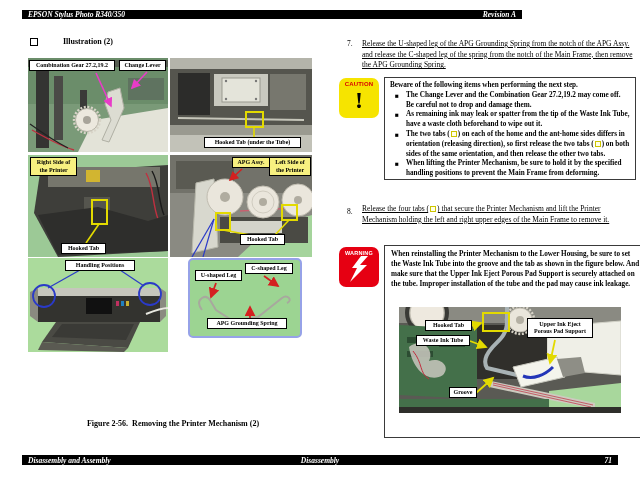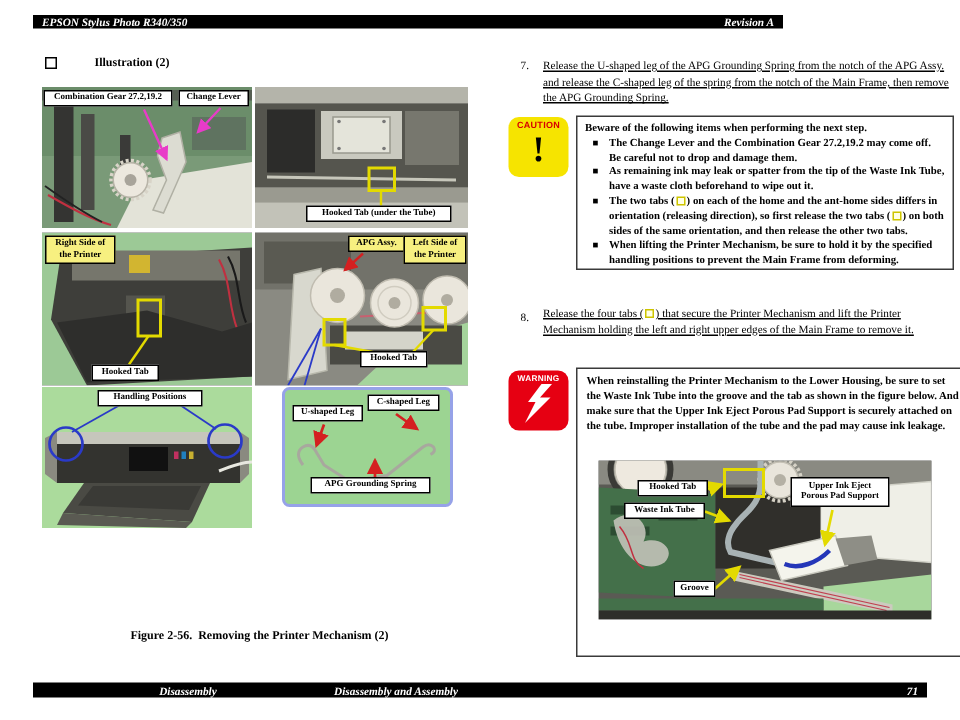--- a/index.html
+++ b/index.html
@@ -315,16 +315,16 @@
       <span>Waste Ink Tube</span>
       </div>
     <div class="plabel" style="left:50px;top:80px;width:28px;height:11px;">
       <span>Groove</span>
       </div>
   </div>
 
 </div>
 
 <div class="abs bar" style="left:22px;top:455px;width:596px;height:10px;">
+  <span style="flex:1;text-align:left;">Disassembly and Assembly</span>
   <span style="flex:1;text-align:center;">Disassembly</span>
-  <span style="flex:1;text-align:left;">Disassembly and Assembly</span>
   <span style="flex:1;text-align:right;">71</span>
 </div>
 
 </body></html>

